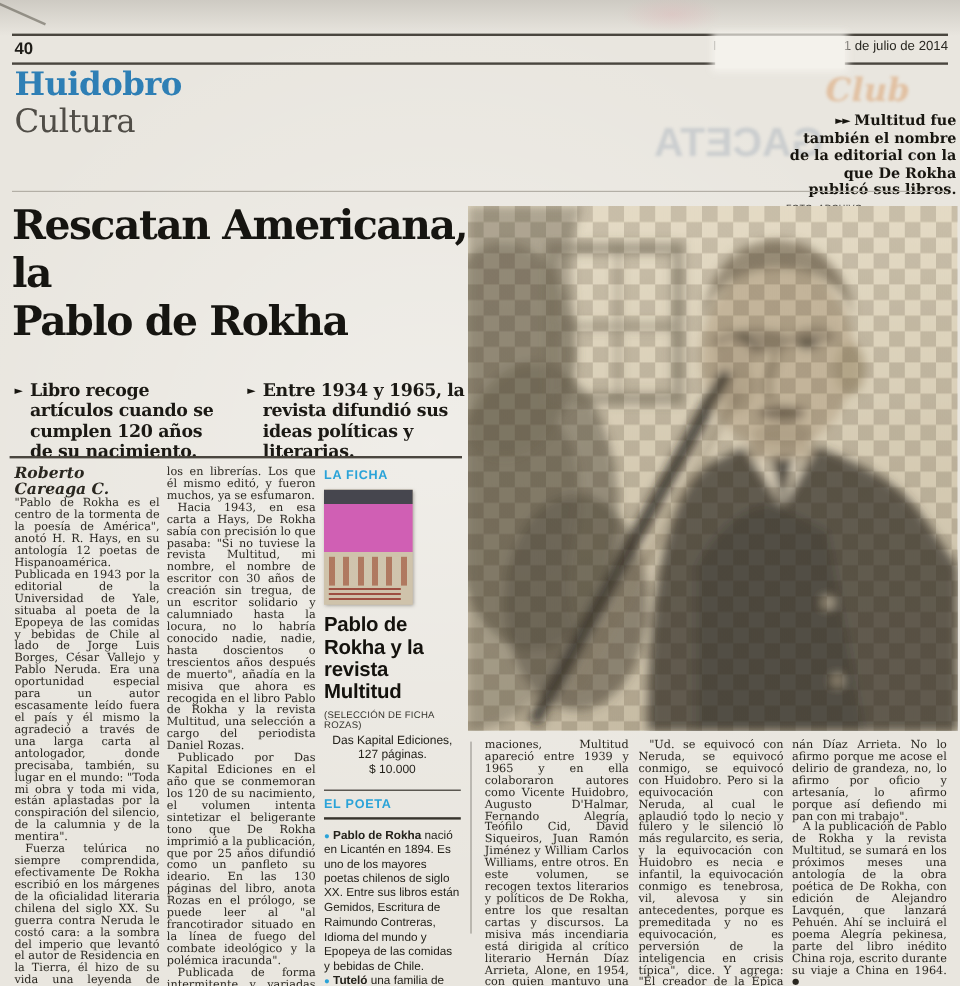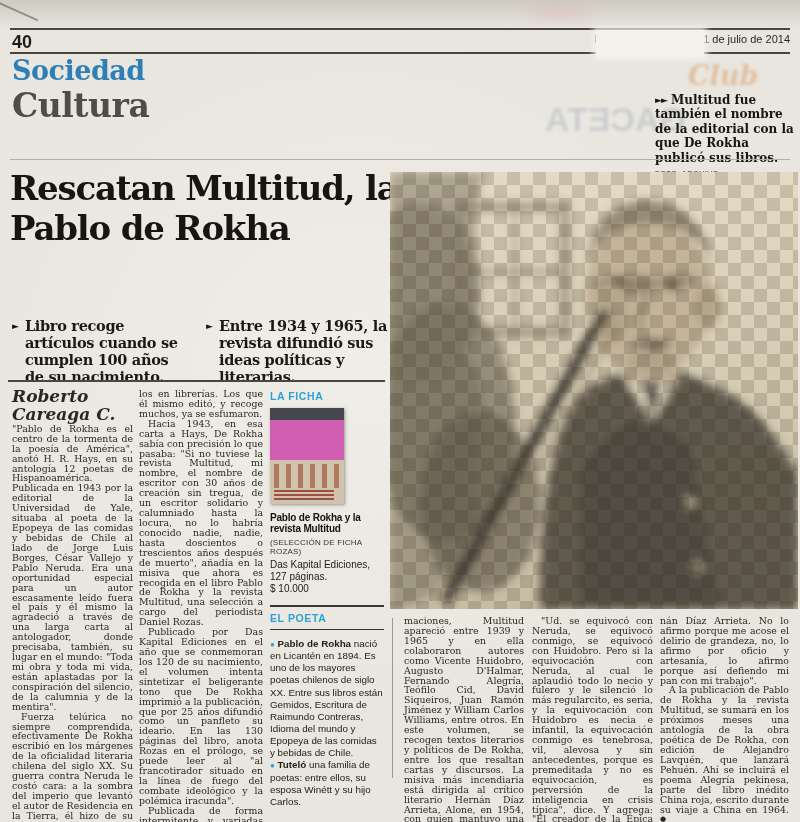--- a/index.html
+++ b/index.html
@@ -9,64 +9,64 @@
     background-image:
       radial-gradient(ellipse 60px 22px at 560px 12px, rgba(225,170,175,0.30), transparent 70%),
       linear-gradient(180deg, rgba(110,105,95,0.22), rgba(110,105,95,0) 30px),
       radial-gradient(ellipse 70% 60% at 45% 45%, rgba(255,255,255,0.30), transparent 75%);
     font-family:"DejaVu Serif", serif;color:#23211c;
   }
   .abs{position:absolute;}
   .hrule{position:absolute;background:#4a463f;height:1.5px;}
   .hrule.light{background:#b3afa6;height:1px;}
   
-  .pageno{font-family:"Liberation Sans",sans-serif;font-weight:bold;font-size:18px;color:#1e1c18;}
+  .pageno{font-family:"Liberation Sans",sans-serif;font-weight:bold;font-size:14px;color:#1e1c18;}
   .dateline{font-family:"Liberation Sans",sans-serif;font-size:11px;color:#2a2822;text-align:right;}
   .dateline .mast{font-weight:bold;letter-spacing:.2px;}
   .redaction{background:#f4f2ec;box-shadow:0 0 6px 3px rgba(244,242,236,.9);}
   .pencil{position:absolute;left:-6px;top:10px;width:46px;height:1.5px;background:rgba(90,85,75,.55);transform:rotate(24deg);}
   
   .sec1{font-weight:bold;font-size:27px;color:#2e7fb5;letter-spacing:-.5px;}
-  .sec2{font-weight:bold;font-size:33px;color:#504d47;letter-spacing:-.5px;}
+  .sec2{font-weight:normal;font-size:27px;color:#504d47;letter-spacing:-.5px;}
   .ghost{position:absolute;font-weight:bold;filter:blur(1.5px);pointer-events:none;}
   .ghost-gaceta{left:545px;top:100px;font-size:34px;color:rgba(125,145,165,.28);transform:scaleX(-1);font-family:"Liberation Sans",sans-serif;}
   .ghost-club{left:688px;top:60px;font-size:27px;font-style:italic;color:rgba(211,122,48,.35);font-family:"DejaVu Serif",serif;}
   
   .caption{left:655px;top:93px;width:142px;}
-  .caption p{margin:0;font-weight:bold;font-size:12px;line-height:1.2;color:#17150f;}
+  .caption p{margin:0;font-weight:bold;font-size:12px;line-height:1.2;color:#17150f;text-align:right;}
   .caption .arr2{font-size:9px;letter-spacing:-1px;position:relative;top:-1px;}
   .credit{font-family:"Liberation Sans",sans-serif;font-size:7.5px;letter-spacing:.4px;color:#3c3a33;margin-top:4px;}
   
   .headline{left:10px;top:169px;width:388px;font-weight:bold;font-size:34px;line-height:1.17;letter-spacing:-1.2px;color:#161511;}
   .headline span{display:block;}
   .deck{left:12px;top:317px;width:376px;display:flex;gap:16px;}
   .deck-item{display:flex;gap:6px;}
   .deck-item .arr{font-size:9px;color:#17150f;position:relative;top:4px;}
   .deck-text{font-weight:bold;font-size:14.5px;line-height:1.18;color:#1b1914;letter-spacing:-.3px;}
   .deck-item.one{width:178px;}.deck-item.two{width:182px;}
   
   .bodycol{font-size:9.4px;line-height:1.055;text-align:justify;color:#2a2720;}
   .bodycol p{margin:0;text-indent:9px;}
   .bodycol p.noind{text-indent:0;}
-  .byline{font-style:italic;font-weight:bold;font-size:17px;margin:0 0 11px 0;text-indent:0 !important;}
+  .byline{font-style:italic;font-weight:bold;font-size:13px;margin:0 0 11px 0;text-indent:0 !important;}
   .endmark{font-size:7px;position:relative;top:-1px;}
   .colrule{position:absolute;left:392px;top:618px;width:1px;height:160px;background:rgba(62,58,50,.45);}
   
   .ficha{left:270px;top:390px;width:114px;font-family:"Liberation Sans",sans-serif;}
   .boxlabel{color:#2aa3d8;font-weight:bold;font-size:10.5px;letter-spacing:.6px;margin:0 0 6px 0;}
   .cover{width:74px;height:96px;position:relative;margin:2px 0 8px 0;box-shadow:1px 1px 3px rgba(70,65,55,.5);background:#cfc3ab;overflow:hidden;}
   .cover .band{position:absolute;left:0;top:0;width:100%;height:12px;background:#46464e;}
   .cover .mag{position:absolute;left:0;top:12px;width:100%;height:40px;background:#d05fb4;}
   .cover .figs{position:absolute;left:4px;top:56px;width:66px;height:24px;
     background:repeating-linear-gradient(90deg, rgba(150,60,35,.55) 0 5px, rgba(210,200,180,.2) 5px 12px);}
   .cover .lines{position:absolute;left:4px;top:82px;width:60px;height:10px;
     background:repeating-linear-gradient(180deg, rgba(140,40,30,.75) 0 2px, transparent 2px 4px);}
-  .ficha-title{font-weight:bold;font-size:10px;line-height:1.1;color:#14120d;margin:0 0 4px 0;letter-spacing:-.2px;}
+  .ficha-title{font-weight:bold;font-size:17px;line-height:1.1;color:#14120d;margin:0 0 4px 0;letter-spacing:-.2px;}
   .ficha-sub{font-size:8px;color:#35332c;margin:0 0 3px 0;letter-spacing:.2px;}
-  .ficha-pub,.ficha-price{font-size:10px;line-height:1.2;color:#23211a;margin:0;}
+  .ficha-pub,.ficha-price{font-size:10px;line-height:1.2;color:#23211a;margin:0;text-align:center;}
   .poeta-rule{height:1.5px;background:#37342d;margin:10px 0 5px 0;}
   .poeta-rule.b{margin:5px 0 8px 0;}
   .poeta-item{font-size:9.8px;line-height:1.24;color:#23211a;margin:0;}
   .poeta-item .dot{color:#2aa3d8;font-size:8px;}
   .poeta-item .lead{font-weight:bold;}
   
   .photo{left:390px;top:172px;width:408px;height:437px;filter:sepia(.18) saturate(.9) contrast(.93) brightness(1.02);}
   .photo svg{display:block;}
   .photo .checker{position:absolute;inset:0;
     background:
@@ -86,60 +86,60 @@
 
   <div class="hrule" style="left:10px;top:28px;width:780px;"></div>
   <div class="hrule" style="left:10px;top:52px;width:780px;"></div>
   <div class="abs pageno" style="left:12px;top:32px;">40</div>
   <div class="abs dateline" style="right:10px;top:33px;width:260px;">
     <span class="mast">LATERCERA</span>
     <span>Martes 1 de julio de 2014</span>
   </div>
   <div class="abs redaction" style="left:596px;top:30px;width:108px;height:27px;"></div>
 
-  <div class="abs sec1" style="left:12px;top:55px;">Sociedad</div>
+  <div class="abs sec1" style="left:12px;top:55px;">Huidobro</div>
   <div class="abs sec2" style="left:12px;top:86px;">Cultura</div>
 
   <div class="ghost ghost-gaceta">GACETA</div>
   <div class="ghost ghost-club">Club</div>
 
   <div class="abs caption">
     <p><span class="arr2">►►</span>
        <span>Multitud fue también el nombre de la editorial con la que De Rokha publicó sus libros.</span></p>
     <div class="credit">FOTO: ARCHIVO</div>
   </div>
 
   <div class="hrule light" style="left:10px;top:159px;width:780px;"></div>
 
   <h1 class="abs headline" style="margin:0;">
-    <span>Rescatan Multitud, la</span>
+    <span>Rescatan Americana, la</span>
     <span>Pablo de Rokha</span>
   </h1>
 
   <div class="abs deck">
     <div class="deck-item one">
       <span class="arr">►</span>
-      <div class="deck-text">Libro recoge artículos cuando se cumplen 100 años de su nacimiento.</div>
+      <div class="deck-text">Libro recoge artículos cuando se cumplen 120 años de su nacimiento.</div>
     </div>
     <div class="deck-item two">
       <span class="arr">►</span>
       <div class="deck-text">Entre 1934 y 1965, la revista difundió sus ideas políticas y literarias.</div>
     </div>
   </div>
 
   <div class="hrule" style="left:8px;top:380px;width:377px;"></div>
 
   <div class="abs bodycol" style="left:12px;top:388px;width:121px;">
     <p class="byline">Roberto Careaga C.</p>
     <p class="noind">"Pablo de Rokha es el centro de la tormenta de la poesía de América", anotó H. R. Hays, en su antología 12 poetas de Hispanoamérica. Publicada en 1943 por la editorial de la Universidad de Yale, situaba al poeta de la Epopeya de las comidas y bebidas de Chile al lado de Jorge Luis Borges, César Vallejo y Pablo Neruda. Era una oportunidad especial para un autor escasamente leído fuera el país y él mismo la agradeció a través de una larga carta al antologador, donde precisaba, también, su lugar en el mundo: "Toda mi obra y toda mi vida, están aplastadas por la conspiración del silencio, de la calumnia y de la mentira".</p>
     <p>Fuerza telúrica no siempre comprendida, efectivamente De Rokha escribió en los márgenes de la oficialidad literaria chilena del siglo XX. Su guerra contra Neruda le costó cara: a la sombra del imperio que levantó el autor de Residencia en la Tierra, él hizo de su vida una leyenda de rebeldía y autogestión que hoy, a 45 años de su muerte, apenas tiene títu-</p>
   </div>
 
   <div class="abs bodycol" style="left:139px;top:389px;width:124px;">
-    <p class="noind">los en librerías. Los que él mismo editó, y recoge muchos, ya se esfumaron.</p>
+    <p class="noind">los en librerías. Los que él mismo editó, y fueron muchos, ya se esfumaron.</p>
     <p>Hacia 1943, en esa carta a Hays, De Rokha sabía con precisión lo que pasaba: "Si no tuviese la revista Multitud, mi nombre, el nombre de escritor con 30 años de creación sin tregua, de un escritor solidario y calumniado hasta la locura, no lo habría conocido nadie, nadie, hasta doscientos o trescientos años después de muerto", añadía en la misiva que ahora es recogida en el libro Pablo de Rokha y la revista Multitud, una selección a cargo del periodista Daniel Rozas.</p>
     <p>Publicado por Das Kapital Ediciones en el año que se conmemoran los 120 de su nacimiento, el volumen intenta sintetizar el beligerante tono que De Rokha imprimió a la publicación, que por 25 años difundió como un panfleto su ideario. En las 130 páginas del libro, anota Rozas en el prólogo, se puede leer al "al francotirador situado en la línea de fuego del combate ideológico y la polémica iracunda".</p>
     <p>Publicada de forma intermitente y variadas diagra-</p>
   </div>
 
   <div class="abs ficha">
     <p class="boxlabel">LA FICHA</p>
     <div class="cover">
       <div class="band"></div>
       <div class="mag"></div>

